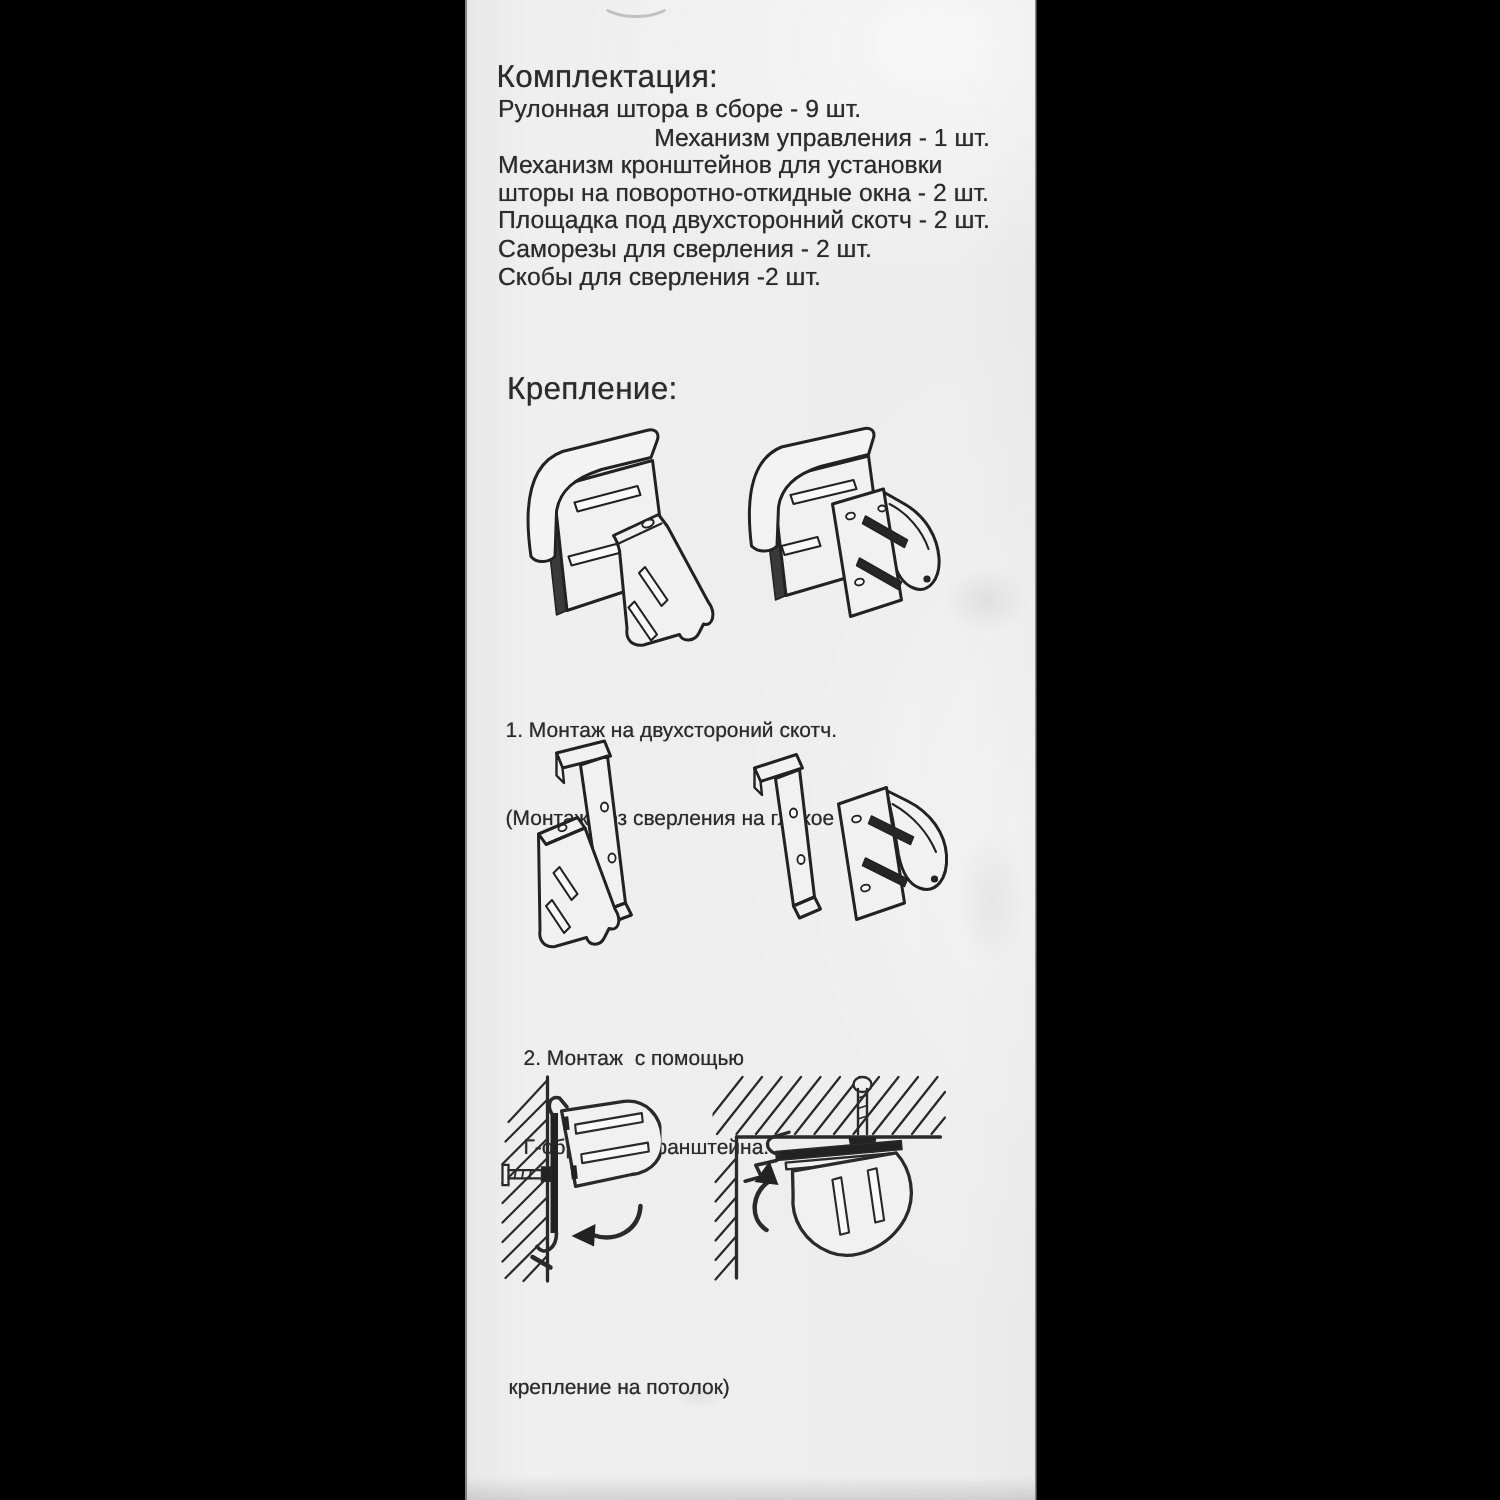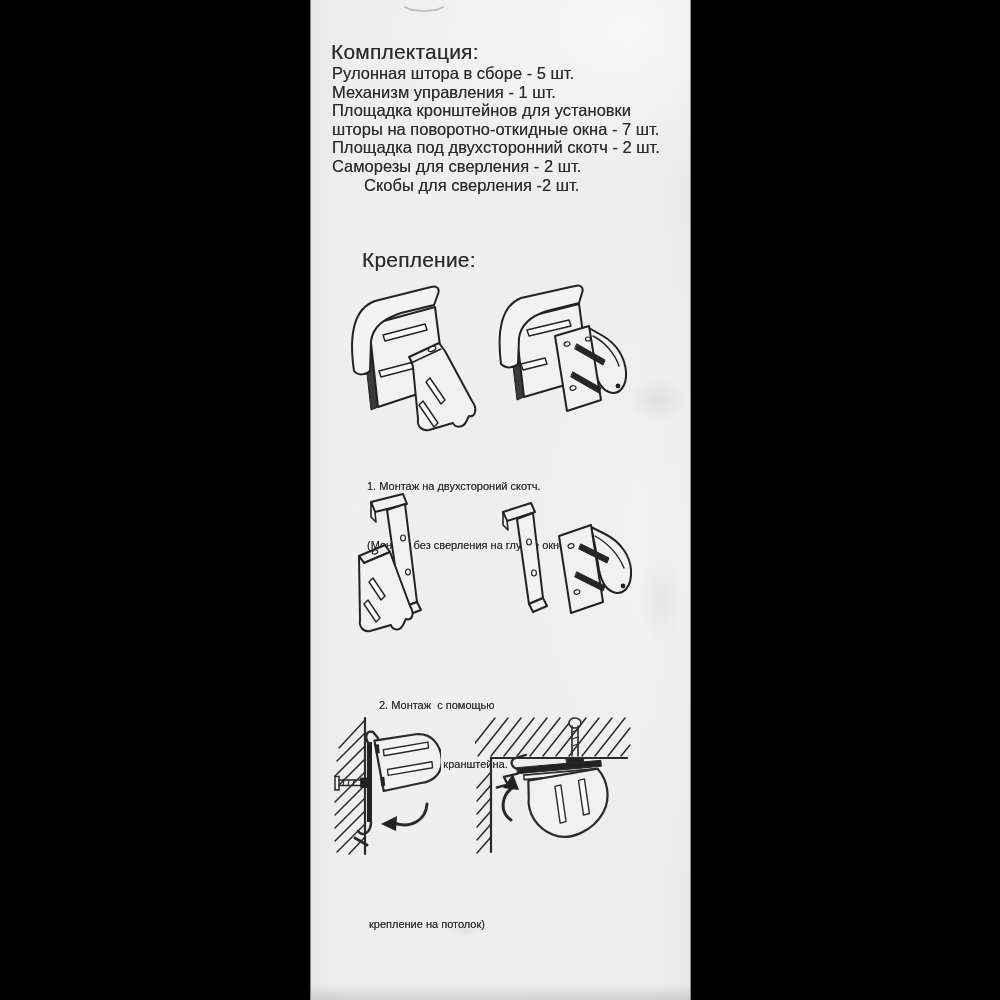--- a/index.html
+++ b/index.html
@@ -22,21 +22,21 @@
     border-right:1px solid #8a8a8a;
     box-sizing:border-box;
   }
   .paper::after{
     content:"";position:absolute;left:0;right:0;bottom:0;height:16px;
     background:linear-gradient(180deg,transparent,rgba(0,0,0,0.12));
   }
   .t{position:absolute;color:#2b2b2b;text-shadow:0 0 0.5px rgba(43,43,43,0.7);white-space:pre-wrap;}
   .h{font-size:21px;letter-spacing:0.2px;}
   .kit-list{font-size:16.5px;line-height:18.6px;}
-  .caption{font-size:11px;line-height:19.5px;margin-left:30px;}
+  .caption{font-size:14px;line-height:19.5px;}
   .illus{position:absolute;}
   .arc-mark{
     position:absolute;left:88px;top:-11px;width:46px;height:19px;
     border:2px solid transparent;border-bottom:2px solid rgba(105,105,105,0.35);
     border-radius:50%;
   }
   .smudge{position:absolute;border-radius:50%;background:radial-gradient(closest-side,rgba(90,90,90,0.10),transparent);}
   .sm1{left:318px;top:378px;width:56px;height:44px;}
   .sm2{left:328px;top:555px;width:44px;height:90px;opacity:.7;}
   .sm3{left:138px;top:922px;width:34px;height:16px;opacity:.8;}
@@ -47,30 +47,30 @@
 
 <div class="paper">
 
   <div class="arc-mark"></div>
   <div class="smudge sm1"></div>
   <div class="smudge sm2"></div>
   <div class="smudge sm3"></div>
 
   <div class="t h" style="left:20px;top:40px;">Комплектация:</div>
   <div class="kit-list" style="position:absolute;left:21px;top:64px;">
-    <div class="t" style="position:static;">Рулонная штора в сборе - 5 шт.</div>
-    <div class="t" style="position:static;">Механизм управления - 1 шт.</div>
-    <div class="t" style="position:static;">Площадка кронштейнов для установки</div>
-    <div class="t" style="position:static;">шторы на поворотно-откидные окна - 7 шт.</div>
+    <div class="t" style="position:static;">Рулонная штора в сборе - 9 шт.</div>
+    <div class="t" style="position:static;text-align:right;">Механизм управления - 1 шт.</div>
+    <div class="t" style="position:static;">Механизм кронштейнов для установки</div>
+    <div class="t" style="position:static;">шторы на поворотно-откидные окна - 2 шт.</div>
     <div class="t" style="position:static;text-align:center;">Площадка под двухсторонний скотч - 2 шт.</div>
     <div class="t" style="position:static;">Саморезы для сверления - 2 шт.</div>
-    <div class="t" style="position:static;margin-left:32px;">Скобы для сверления -2 шт.</div>
-  </div>
-
-  <div class="t h" style="left:27px;top:248px;margin-left:24px;">Крепление:</div>
+    <div class="t" style="position:static;">Скобы для сверления -2 шт.</div>
+  </div>
+
+  <div class="t h" style="left:27px;top:248px;">Крепление:</div>
 
   <svg class="illus" style="left:28px;top:281px;" width="142" height="152" viewBox="0 0 142 152">
     <g stroke="#222" stroke-linejoin="round" stroke-linecap="round">
       <polygon points="30,44 23,47 32,129 39,126" fill="#3a3a3a" stroke-width="1"></polygon>
       <polygon points="30,44 96,26 106,104 39,126" fill="#f1f1f1" stroke-width="2"></polygon>
       <polygon points="44,54 86,43 88,49 46,60" fill="#fafafa" stroke-width="1.4"></polygon>
       <polygon points="40,90 82,79 84,85 42,96" fill="#fafafa" stroke-width="1.4"></polygon>
       <path d="M15,90 C10,56 14,28 36,20 L92,6 C98,4 101,8 99,13 L95,24 L62,32 C44,38 34,46 32,60 L31,90 C27,94 19,95 15,90 Z" fill="#f3f3f3" stroke-width="2"></path>
       <path d="M70,76 L100,62 L106,70 L133,120 C139,128 136,137 130,135 L127,141 C124,147 116,147 114,142 L90,149 C82,150 78,145 79,138 L74,86 C73,80 71,78 70,76 Z" fill="#f1f1f1" stroke-width="2"></path>
       <path d="M72,82 L102,68" fill="none" stroke-width="1.4"></path>

